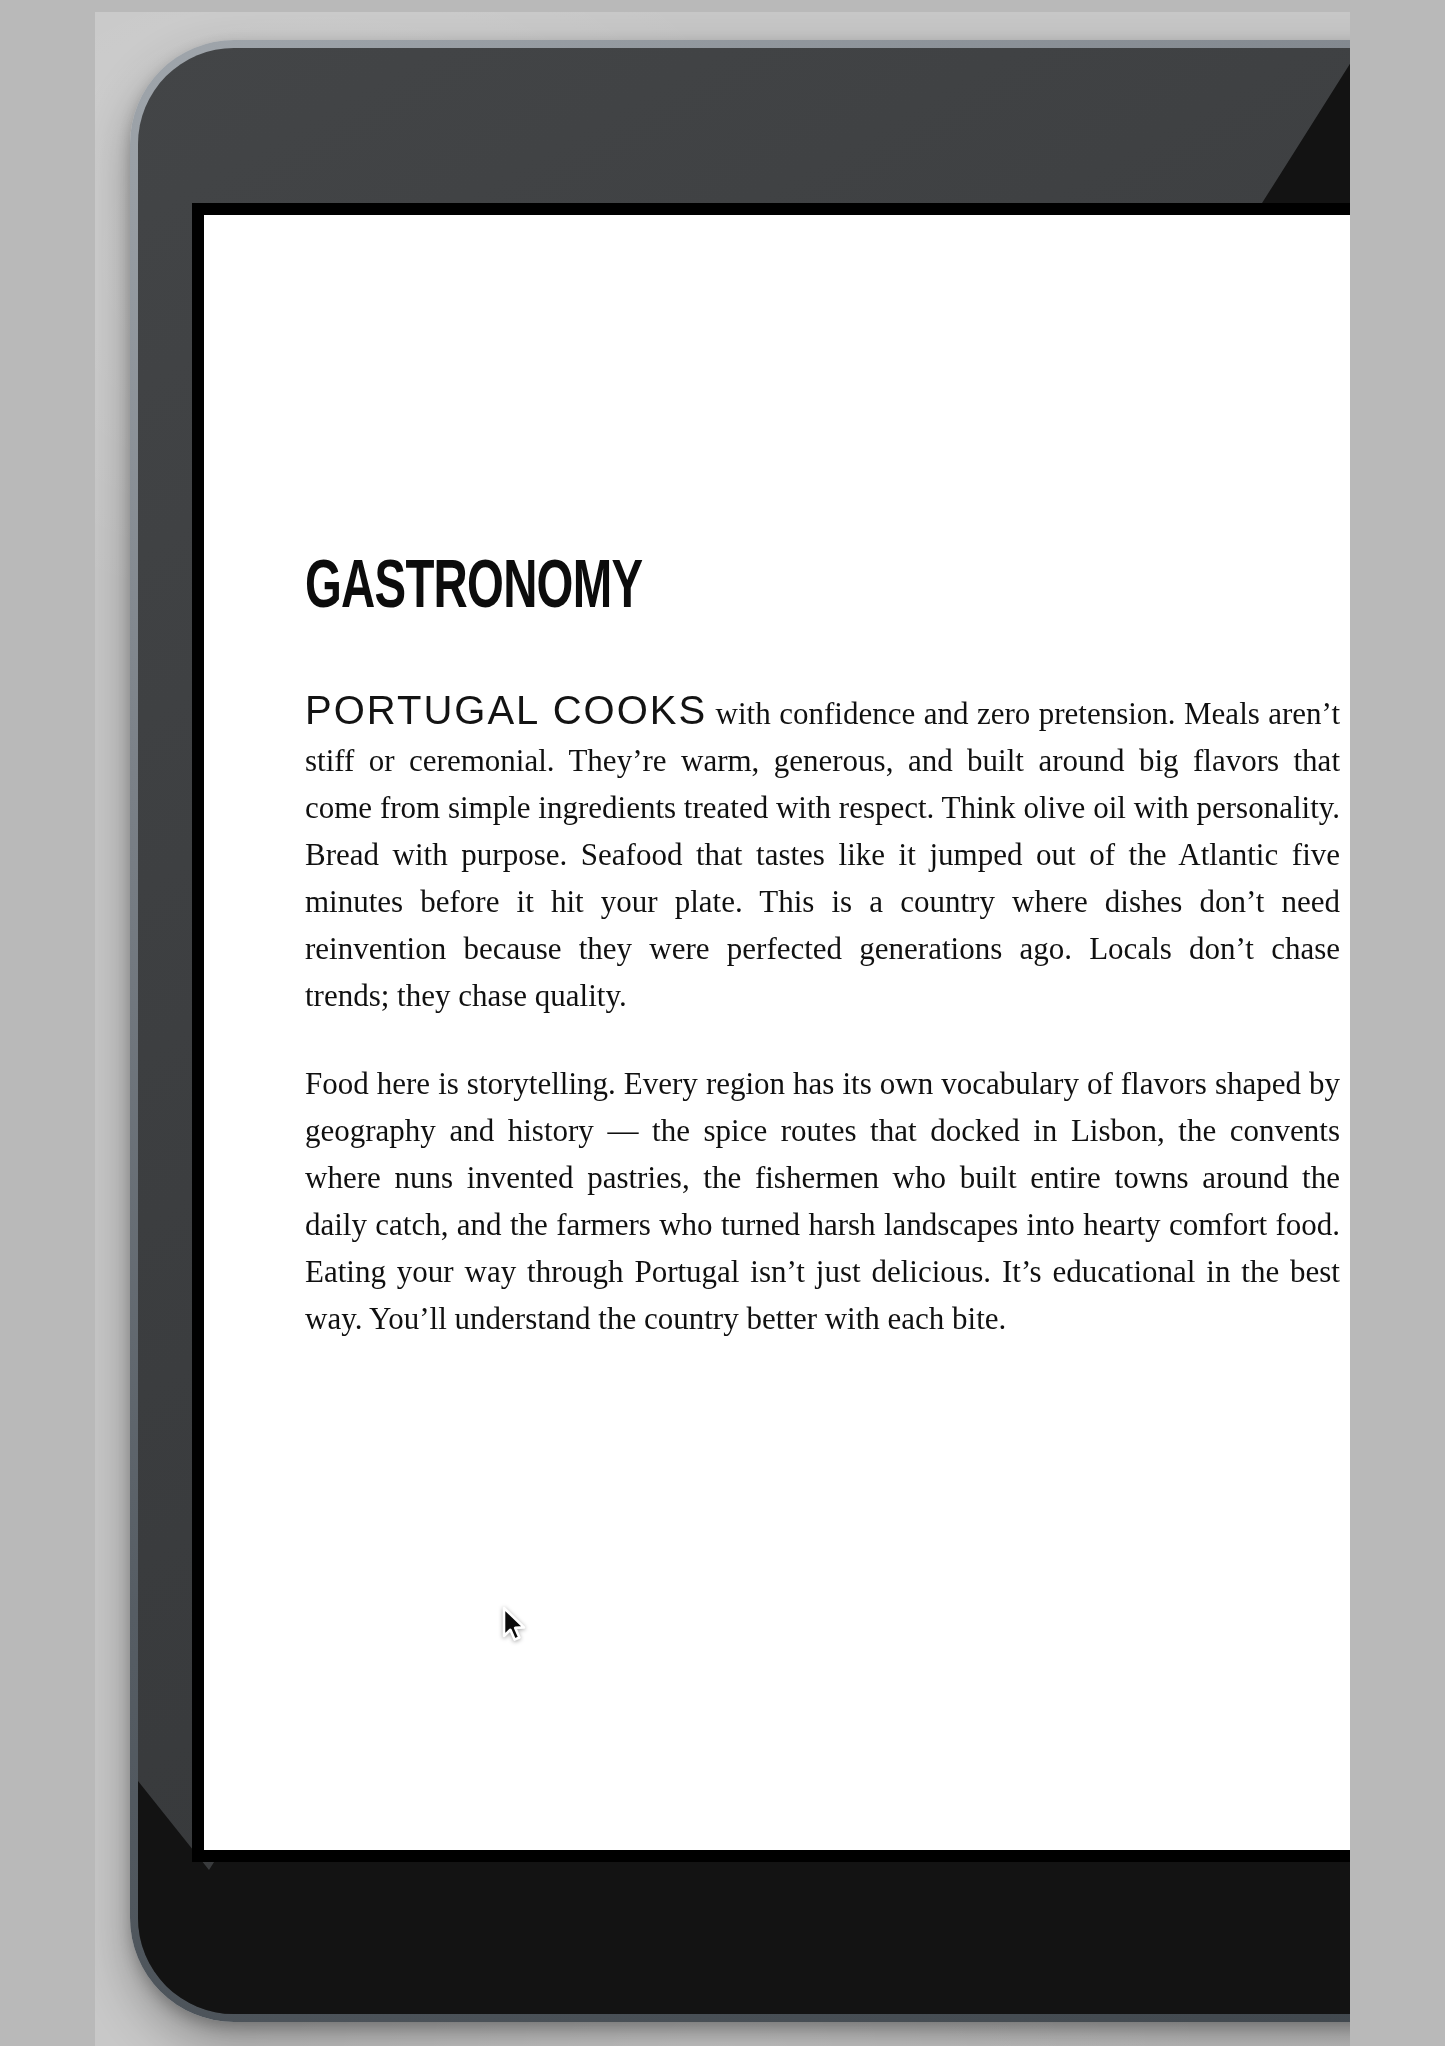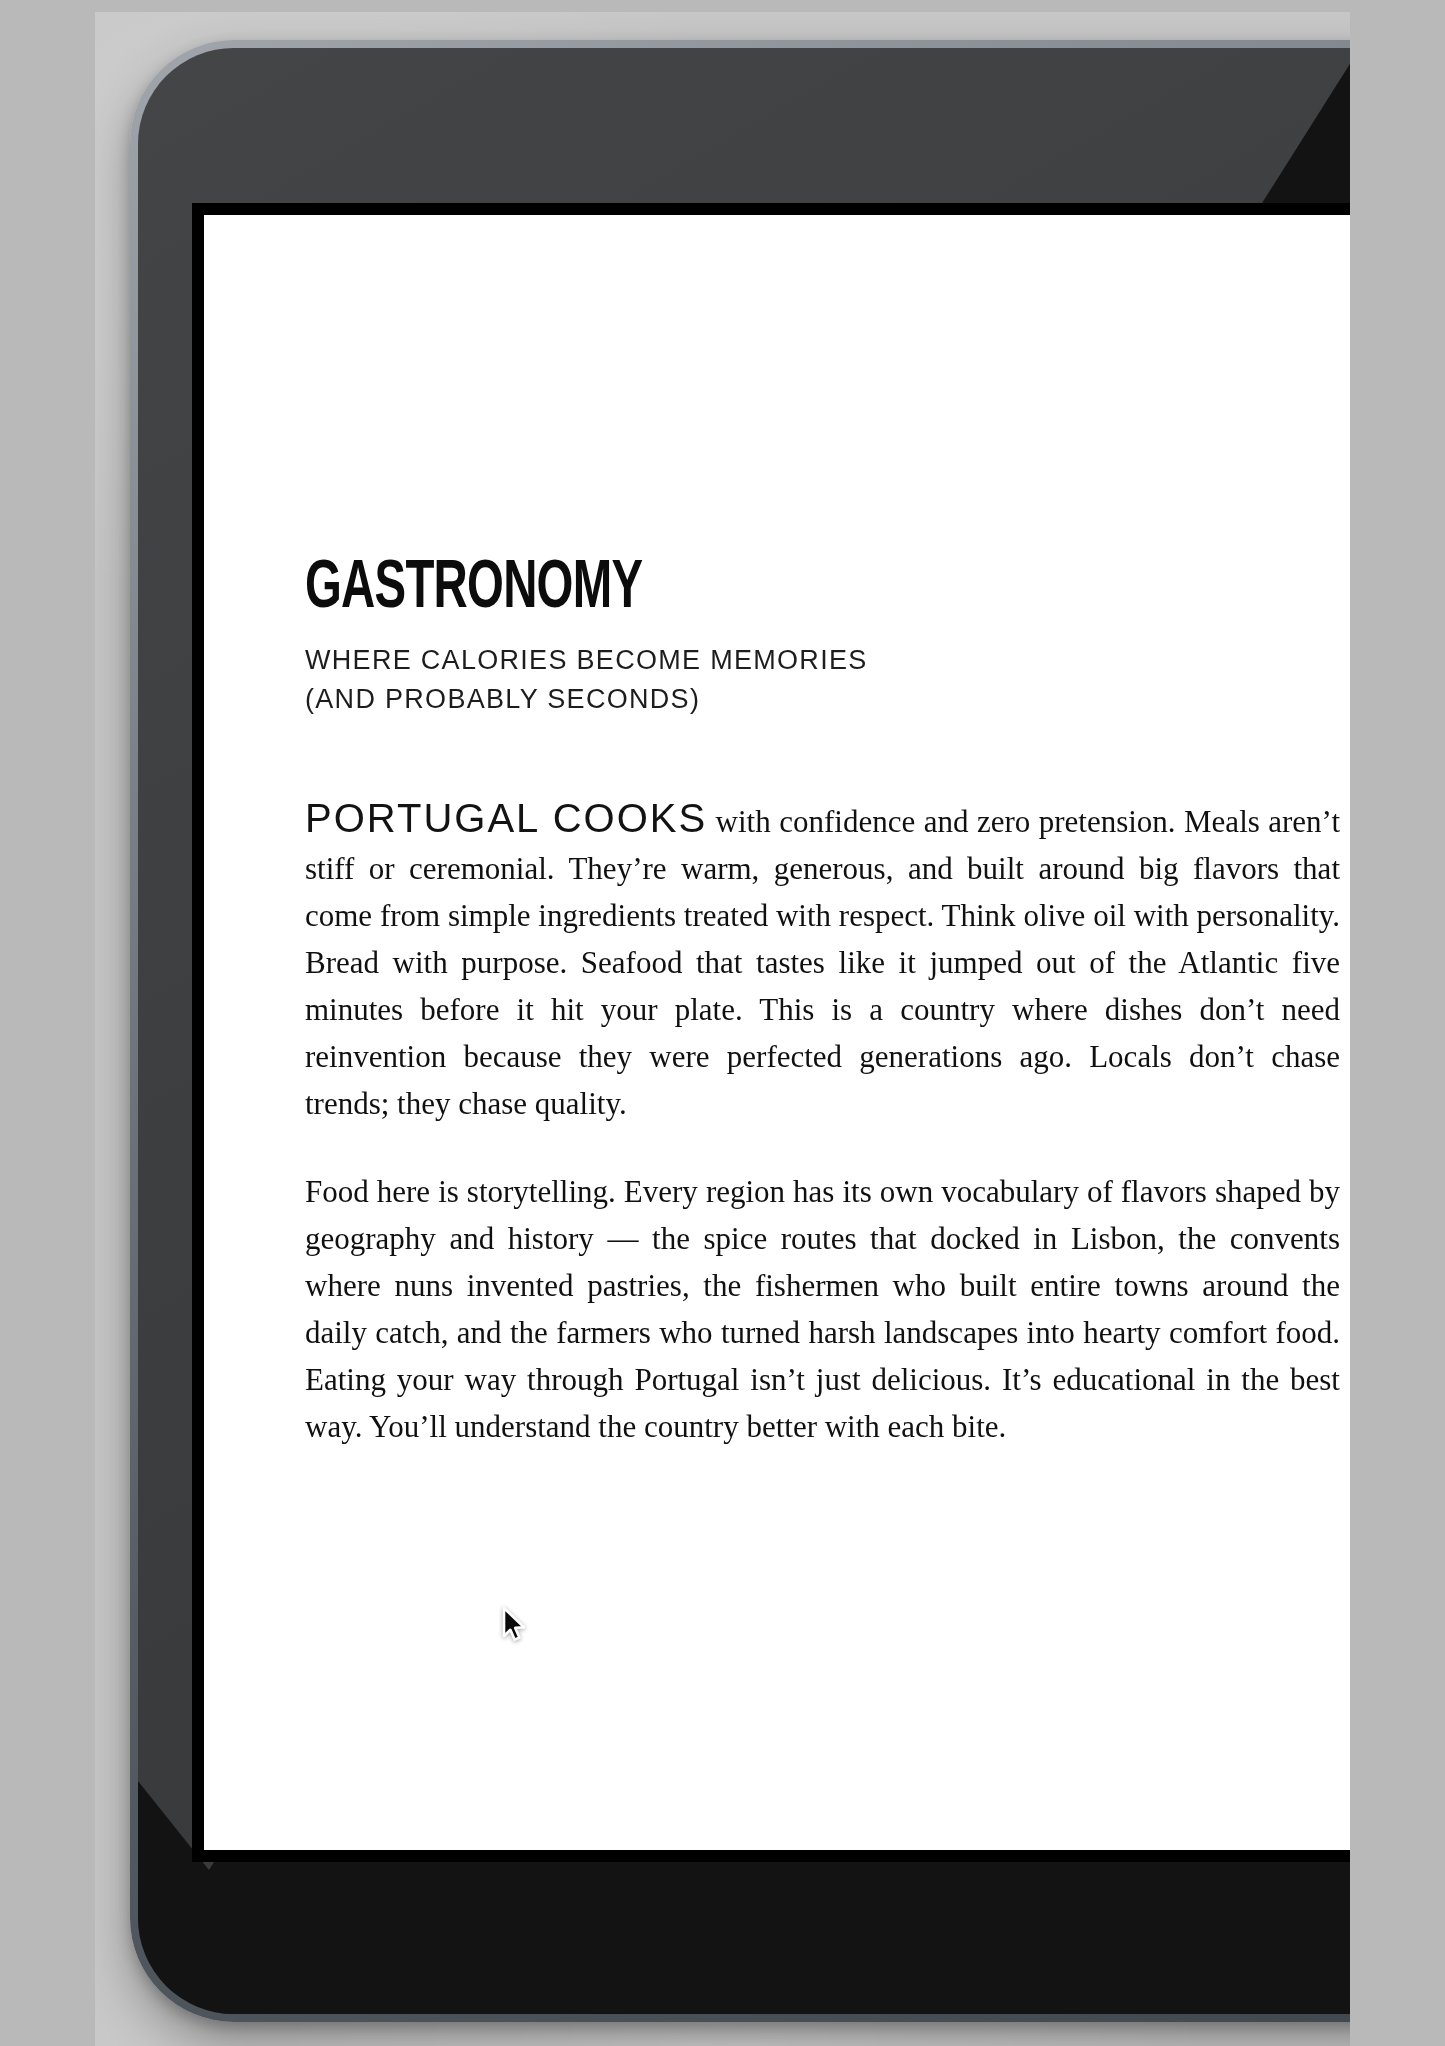--- a/index.html
+++ b/index.html
@@ -99,24 +99,20 @@
   <div class="tablet-rim">
     <div class="tablet-body">
       <div class="tablet-glare"></div>
 
       <div class="tablet-screen">
         <div class="page-sheet">
           <div class="page-content">
 
             <h1 class="chapter-title">GASTRONOMY</h1>
 
-            <div class="chapter-subtitle">
-              <div>WHERE CALORIES BECOME MEMORIES</div>
-              <div>(AND PROBABLY SECONDS)</div>
-            </div>
 
             <div class="body-copy">
               <p class="para-1"><span class="lead-in">PORTUGAL COOKS</span><span> with confidence and zero pretension. Meals aren’t stiff or ceremonial. They’re warm, generous, and built around big flavors that come from simple ingredients treated with respect. Think olive oil with personality. Bread with purpose. Seafood that tastes like it jumped out of the Atlantic five minutes before it hit your plate. This is a country where dishes don’t need reinvention because they were perfected generations ago. Locals don’t chase trends; they chase quality.</span></p>
 
               <p class="para-2"><span class="lead-in"></span><span>Food here is storytelling. Every region has its own vocabulary of flavors shaped by geography and history — the spice routes that docked in Lisbon, the convents where nuns invented pastries, the fishermen who built entire towns around the daily catch, and the farmers who turned harsh landscapes into hearty comfort food. Eating your way through Portugal isn’t just delicious. It’s educational in the best way. You’ll understand the country better with each bite.</span></p>
             </div>
 
           </div>
         </div>
       </div>

